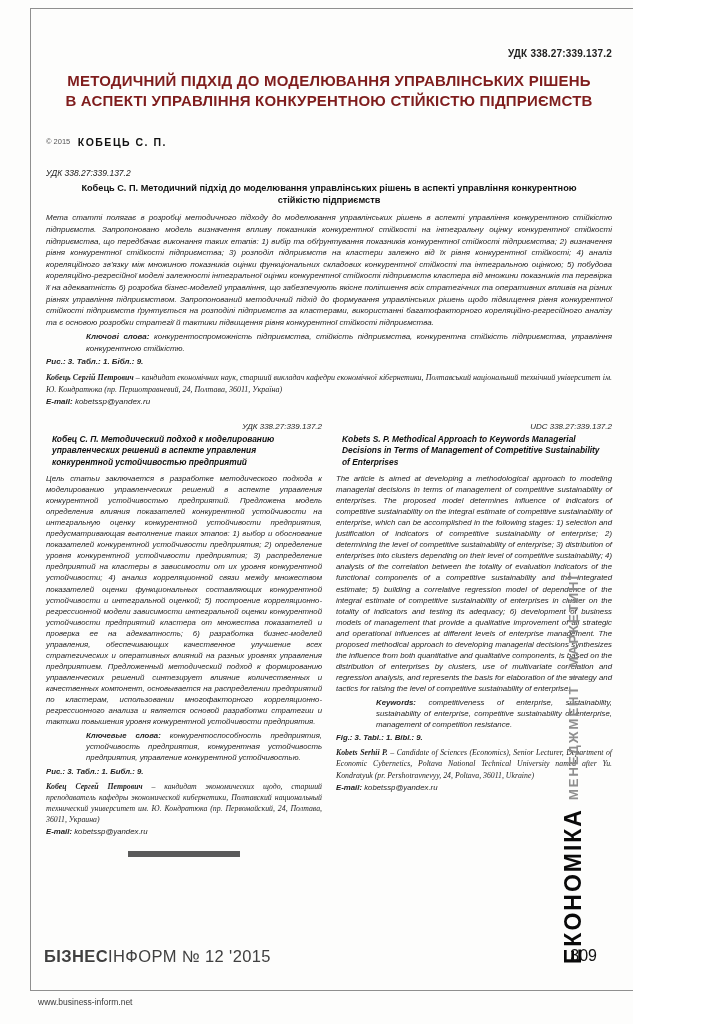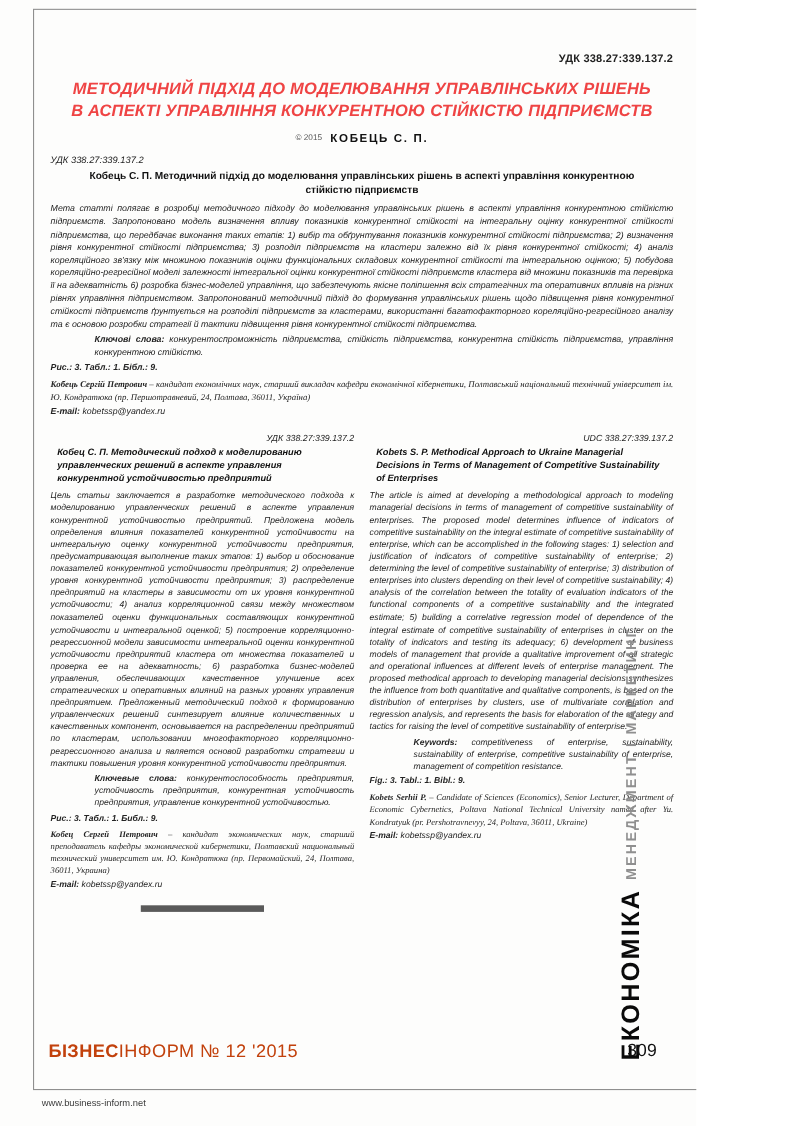--- a/index.html
+++ b/index.html
@@ -9,23 +9,23 @@
     font-family:"Liberation Sans", sans-serif; color:#1c1c1c; overflow:hidden;
   }
   .frame {
     position:absolute; left:30px; top:8px; width:664px; height:983px;
     border:1px solid #8f8f8f;
   }
   .content { position:absolute; left:46px; top:48px; width:566px; }
   .udc-top { text-align:right; font-size:10px; font-weight:bold; letter-spacing:.2px; margin-bottom:12px; color:#222; }
   .title {
     text-align:center; font-weight:bold; font-size:15px; line-height:1.35;
-    margin:0 14px 4px; letter-spacing:.2px; color:#ef4444;font-style:italic;
+    margin:0 14px 20px; letter-spacing:.2px; color:#7f1d1d;
   }
-  .byline { text-align:center; margin-bottom:6px; }
+  .byline { margin-bottom:18px; }
   .byline .copy { font-size:7.5px; color:#555; vertical-align:2px; margin-right:3px; }
   .byline .name { font-size:10.5px; font-weight:bold; letter-spacing:1.5px; color:#111; }
   .udc-left { font-style:italic; font-size:8.5px; margin-bottom:4px; color:#222; }
   .heading-ua {
     text-align:center; font-weight:bold; font-size:9.2px; line-height:1.35;
     margin:0 20px 6px; color:#111;
   }
   .abstract {
     font-style:italic; font-size:8px; line-height:1.45; text-align:justify; color:#242424;
   }
@@ -48,21 +48,21 @@
     white-space:nowrap; text-align:center;
   }
   .vert-section {
     right:52px; top:556px; height:258px; color:#8f8f8f; font-size:13px;
     letter-spacing:2px; font-weight:bold;
   }
   .vert-rubric {
     right:46px; top:812px; height:152px; color:#0a0a0a; font-size:23px;
     font-weight:bold; letter-spacing:2px;
   }
-  .footer-journal { position:absolute; left:44px; top:947px; font-size:16.5px; letter-spacing:.4px; color:#c2410c;text-align:right; }
+  .footer-journal { position:absolute; left:44px; top:947px; font-size:16.5px; letter-spacing:.4px; color:#404040;text-align:right; }
   .footer-journal .jb { font-weight:bold; }
   .footer-journal .jr { font-weight:normal; }
   .footer-journal .ji { font-weight:normal; }
   .footer-page { position:absolute; right:36px; top:947px; font-size:16px; color:#111; }
   .site {
     position:absolute; left:38px; top:997px; font-size:8.5px; color:#3a3a3a;
     text-decoration:none; border-bottom:1px solid #777; padding-bottom:18px; display:inline-block;
   }
 </style>
 </head>
@@ -90,28 +90,28 @@
     </section>
 
     <div class="columns">
 
       <section class="col">
         <div class="udc-col">УДК 338.27:339.137.2</div>
         <div class="heading-col">Кобец С. П. Методический подход к моделированию управленческих решений в аспекте управления конкурентной устойчивостью предприятий</div>
         <p class="abstract">Цель статьи заключается в разработке методического подхода к моделированию управленческих решений в аспекте управления конкурентной устойчивостью предприятий. Предложена модель определения влияния показателей конкурентной устойчивости на интегральную оценку конкурентной устойчивости предприятия, предусматривающая выполнение таких этапов: 1) выбор и обоснование показателей конкурентной устойчивости предприятия; 2) определение уровня конкурентной устойчивости предприятия; 3) распределение предприятий на кластеры в зависимости от их уровня конкурентной устойчивости; 4) анализ корреляционной связи между множеством показателей оценки функциональных составляющих конкурентной устойчивости и интегральной оценкой; 5) построение корреляционно-регрессионной модели зависимости интегральной оценки конкурентной устойчивости предприятий кластера от множества показателей и проверка ее на адекватность; 6) разработка бизнес-моделей управления, обеспечивающих качественное улучшение всех стратегических и оперативных влияний на разных уровнях управления предприятием. Предложенный методический подход к формированию управленческих решений синтезирует влияние количественных и качественных компонент, основывается на распределении предприятий по кластерам, использовании многофакторного корреляционно-регрессионного анализа и является основой разработки стратегии и тактики повышения уровня конкурентной устойчивости предприятия.</p>
         <p class="abstract kw"><b>Ключевые слова:</b><span> конкурентоспособность предприятия, устойчивость предприятия, конкурентная устойчивость предприятия, управление конкурентной устойчивостью.</span></p>
         <p class="abstract counts">Рис.: 3. Табл.: 1. Библ.: 9.</p>
-        <p class="abstract author-line"><b>Кобец Сергей Петрович</b><span> – кандидат экономических наук, старший преподаватель кафедры экономической кибернетики, Полтавский национальный технический университет им. Ю. Кондратюка (пр. Первомайский, 24, Полтава, 36011, Украина)</span></p>
+        <p class="abstract author-line"><b>Кобец Сергей Петрович</b><span> – кандидат экономических щодо, старший преподаватель кафедры экономической кибернетики, Полтавский национальный технический университет им. Ю. Кондратюка (пр. Первомайский, 24, Полтава, 36011, Украина)</span></p>
         <p class="abstract email-line"><b>E-mail: </b><span>kobetssp@yandex.ru</span></p>
         <div class="divider-bar"></div>
       </section>
 
       <section class="col">
         <div class="udc-col">UDC 338.27:339.137.2</div>
-        <div class="heading-col">Kobets S. P. Methodical Approach to Ukraine Managerial Decisions in Terms of Management of Competitive Sustainability of Enterprises</div>
+        <div class="heading-col">Kobets S. P. Methodical Approach to Keywords Managerial Decisions in Terms of Management of Competitive Sustainability of Enterprises</div>
         <p class="abstract">The article is aimed at developing a methodological approach to modeling managerial decisions in terms of management of competitive sustainability of enterprises. The proposed model determines influence of indicators of competitive sustainability on the integral estimate of competitive sustainability of enterprise, which can be accomplished in the following stages: 1) selection and justification of indicators of competitive sustainability of enterprise; 2) determining the level of competitive sustainability of enterprise; 3) distribution of enterprises into clusters depending on their level of competitive sustainability; 4) analysis of the correlation between the totality of evaluation indicators of the functional components of a competitive sustainability and the integrated estimate; 5) building a correlative regression model of dependence of the integral estimate of competitive sustainability of enterprises in cluster on the totality of indicators and testing its adequacy; 6) development of business models of management that provide a qualitative improvement of all strategic and operational influences at different levels of enterprise management. The proposed methodical approach to developing managerial decisions synthesizes the influence from both quantitative and qualitative components, is based on the distribution of enterprises by clusters, use of multivariate correlation and regression analysis, and represents the basis for elaboration of the strategy and tactics for raising the level of competitive sustainability of enterprise.</p>
         <p class="abstract kw"><b>Keywords:</b><span> competitiveness of enterprise, sustainability, sustainability of enterprise, competitive sustainability of enterprise, management of competition resistance.</span></p>
         <p class="abstract counts">Fig.: 3. Tabl.: 1. Bibl.: 9.</p>
         <p class="abstract author-line"><b>Kobets Serhii P.</b><span> – Candidate of Sciences (Economics), Senior Lecturer, Department of Economic Cybernetics, Poltava National Technical University named after Yu. Kondratyuk (pr. Pershotravnevyy, 24, Poltava, 36011, Ukraine)</span></p>
         <p class="abstract email-line"><b>E-mail: </b><span>kobetssp@yandex.ru</span></p>
       </section>
 
     </div>
   </div>
 

